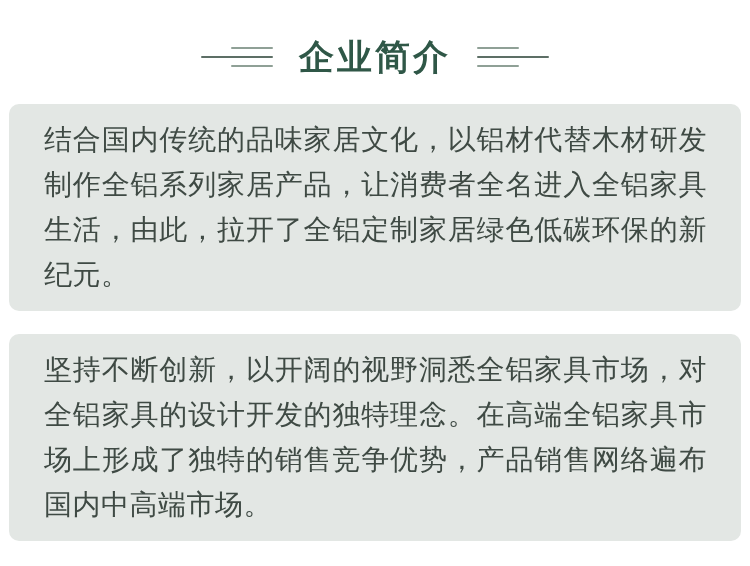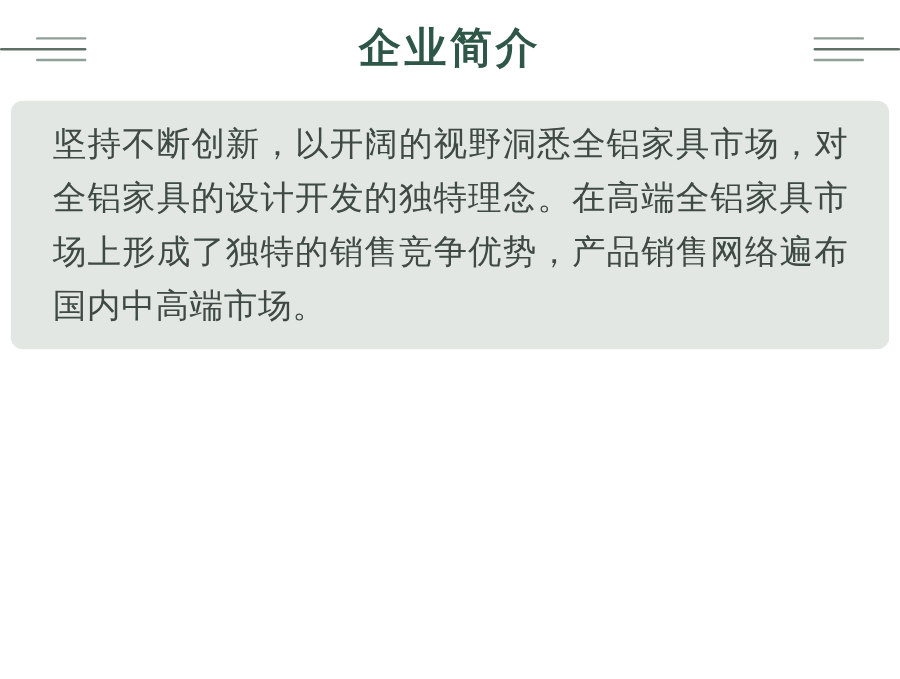--- a/index.html
+++ b/index.html
@@ -15,24 +15,24 @@
   html, body {
     width: 750px; height: 566px;
     background: var(--page-background);
     font-family: "DejaVu Sans", "Liberation Sans", sans-serif;
     overflow: hidden;
   }
   .article { width: 750px; height: 566px; position: relative; }
 
   
   .header {
-    padding-top: 22px;
+    padding-top: 38px;
     display: flex;
     align-items: center;
-    justify-content: space-between;
+    justify-content: center;
     gap: 26px;
   }
   .page-title {
     font-size: 35px;
     font-weight: bold;
     color: var(--title-green);
     letter-spacing: 3px;
     line-height: 1.1;
   }
   .decor {
@@ -87,16 +87,17 @@
     </div>
     <div class="page-title">企业简介</div>
     <div class="decor decor-right">
       <span class="short"></span>
       <span class="long"></span>
       <span class="short"></span>
     </div>
   </div>
 
 
+  <div class="highlight-box box-1">结合国内传统的品味家居文化，以铝材代替木材研发制作全铝系列家居产品，让消费者全名进入全铝家具生活，由此，拉开了全铝定制家居绿色低碳环保的新纪元。</div>
 
   <div class="highlight-box box-2">坚持不断创新，以开阔的视野洞悉全铝家具市场，对全铝家具的设计开发的独特理念。在高端全铝家具市场上形成了独特的销售竞争优势，产品销售网络遍布国内中高端市场。</div>
 
 </div>
 
 </body></html>

